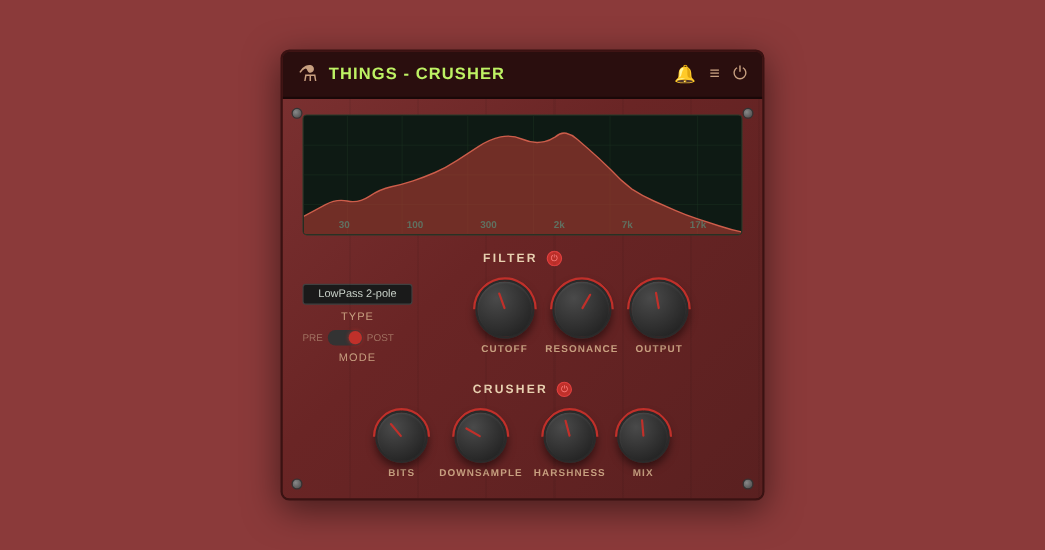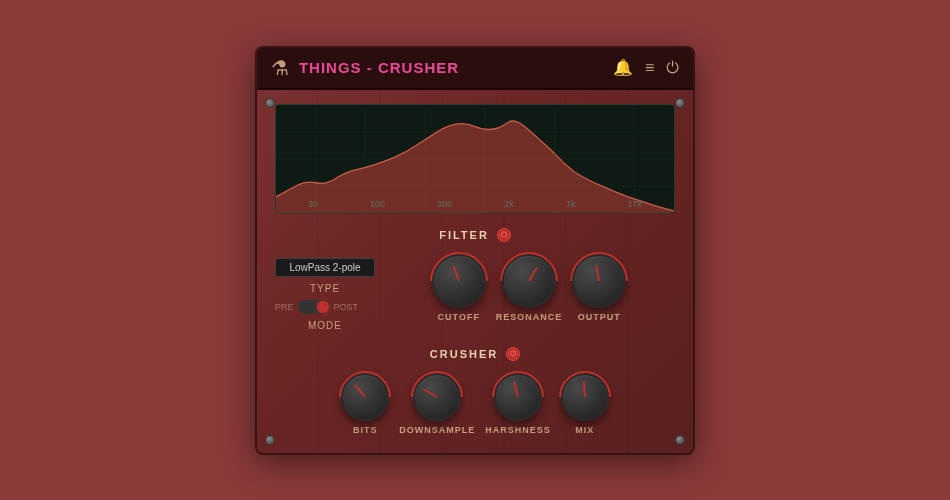--- a/index.html
+++ b/index.html
@@ -32,21 +32,21 @@
       gap: 10px;
       border-bottom: 2px solid #1a0808;
     }
 
     .title-bar-icon {
       color: #c8a080;
       font-size: 20px;
     }
 
     .title-text {
-      color: #ec4899;
+      color: #bef264;
       font-size: 15px;
       font-weight: bold;
       letter-spacing: 1px;
       flex: 1;
     }
 
     .title-controls {
       display: flex;
       gap: 12px;
       align-items: center;
@@ -82,20 +82,21 @@
 
     
     .spectrum-display {
       background: #0e1a14;
       border: 1px solid #2a3a2a;
       border-radius: 4px;
       margin-bottom: 14px;
       position: relative;
       height: 110px;
       overflow: hidden;
+      font-weight: bold;
     }
 
     .spectrum-display svg {
       width: 100%;
       height: 100%;
     }
 
     .freq-labels {
       position: absolute;
       bottom: 4px;

